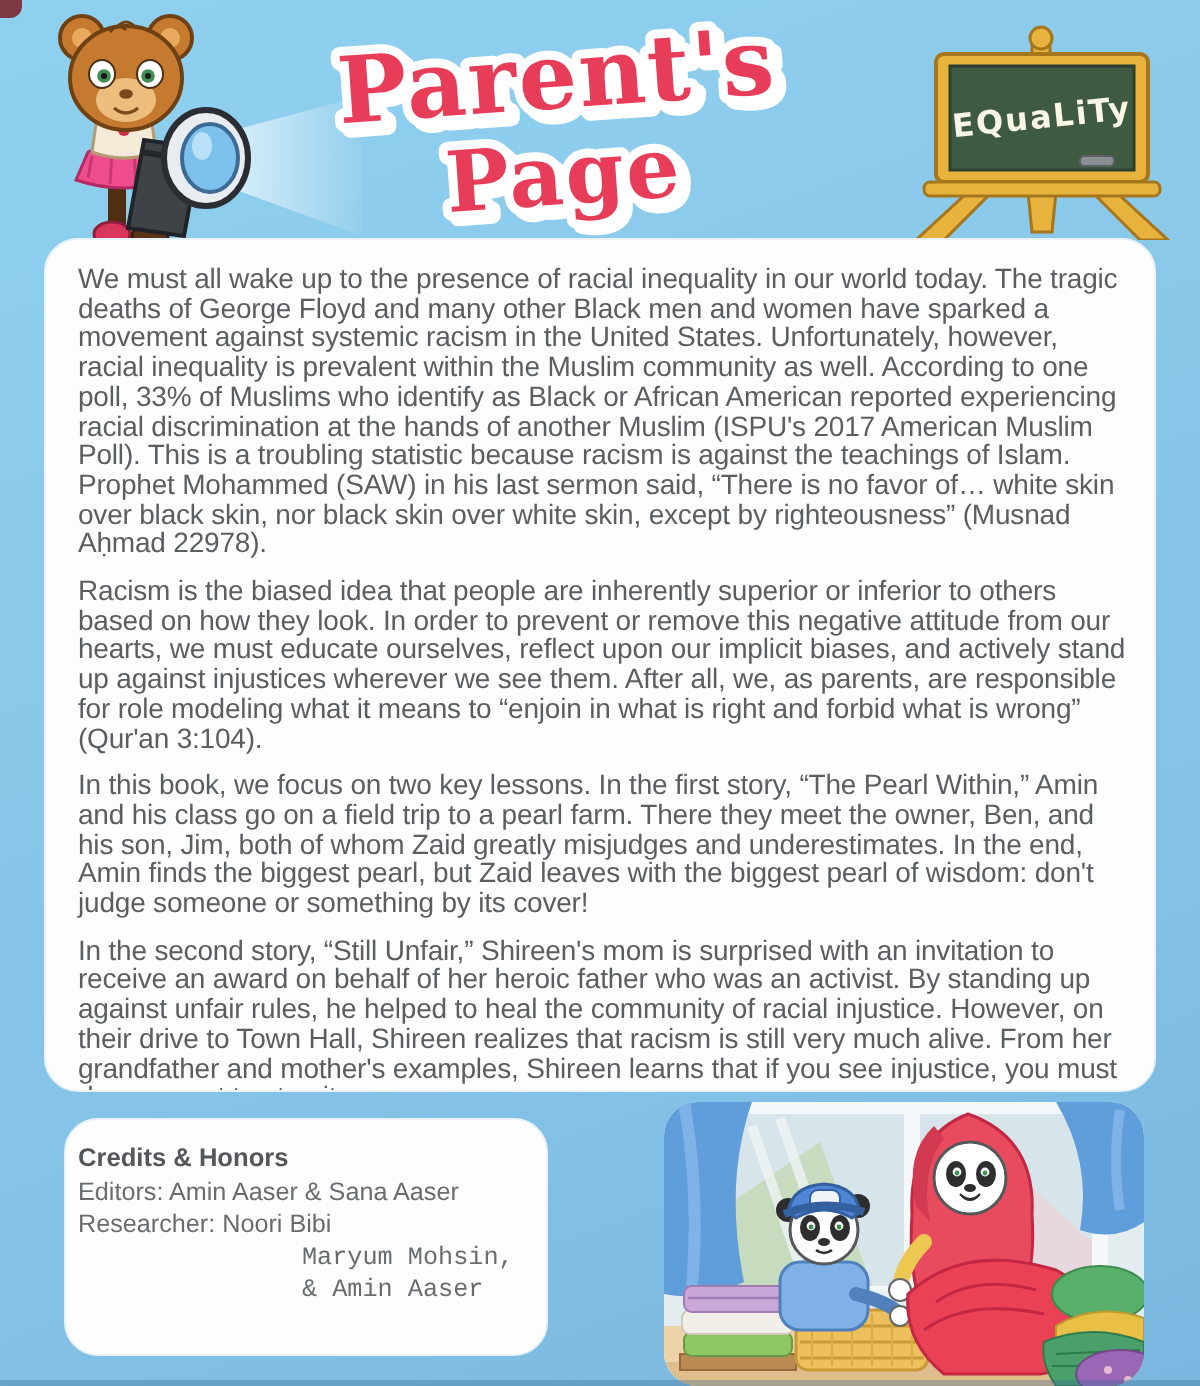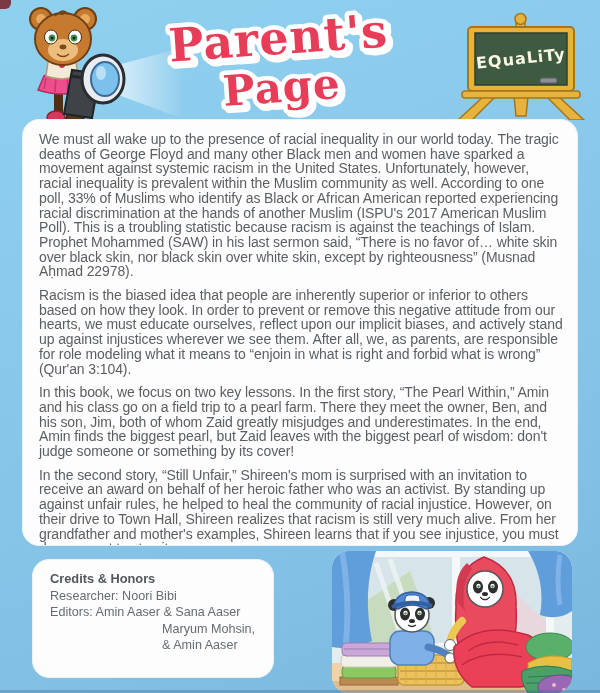--- a/index.html
+++ b/index.html
@@ -46,26 +46,26 @@
   .article-box p{
     margin:0 0 9px 0;
     font-size:14px;line-height:14.7px;letter-spacing:-0.1px;
     color:#5b5e61;
   }
 
   
   .credits-box{
     position:absolute;left:32px;top:559px;width:242px;height:119px;
     background:#fdfdfe;border-radius:17px;border:1px solid #e9f2f8;
-    box-sizing:border-box;padding:11px 10px 8px 17px;
+    box-sizing:border-box;padding:11px 10px 8px 6px;
     color:#686c6f;font-size:12.6px;line-height:16.2px;
   }
   .credits-box .credits-heading{font-weight:bold;color:#54575a;margin:0 0 1px 0;font-size:12.8px;}
   .credits-box div{white-space:nowrap;}
-  .credits-indent{margin-left:112px;}
+  .credits-indent{margin-left:112px;font-family:Liberation Mono, monospace;}
 
   
   .illus-box{
     position:absolute;left:332px;top:551px;width:240px;height:142px;
     border-radius:17px;overflow:hidden;background:#e3ecef;
   }
   .illus-box svg{display:block;}
 </style>
 </head>
 <body>
@@ -153,22 +153,22 @@
 
   <div class="article-box">
     <p>We must all wake up to the presence of racial inequality in our world today. The tragic deaths of George Floyd and many other Black men and women have sparked a movement against systemic racism in the United States. Unfortunately, however, racial inequality is prevalent within the Muslim community as well. According to one poll, 33% of Muslims who identify as Black or African American reported experiencing racial discrimination at the hands of another Muslim (ISPU's 2017 American Muslim Poll). This is a troubling statistic because racism is against the teachings of Islam. Prophet Mohammed (SAW) in his last sermon said, “There is no favor of… white skin over black skin, nor black skin over white skin, except by righteousness” (Musnad Aḥmad 22978).</p>
     <p>Racism is the biased idea that people are inherently superior or inferior to others based on how they look. In order to prevent or remove this negative attitude from our hearts, we must educate ourselves, reflect upon our implicit biases, and actively stand up against injustices wherever we see them. After all, we, as parents, are responsible for role modeling what it means to “enjoin in what is right and forbid what is wrong” (Qur'an 3:104).</p>
     <p>In this book, we focus on two key lessons. In the first story, “The Pearl Within,” Amin and his class go on a field trip to a pearl farm. There they meet the owner, Ben, and his son, Jim, both of whom Zaid greatly misjudges and underestimates. In the end, Amin finds the biggest pearl, but Zaid leaves with the biggest pearl of wisdom: don't judge someone or something by its cover!</p>
     <p>In the second story, “Still Unfair,” Shireen's mom is surprised with an invitation to receive an award on behalf of her heroic father who was an activist. By standing up against unfair rules, he helped to heal the community of racial injustice. However, on their drive to Town Hall, Shireen realizes that racism is still very much alive. From her grandfather and mother's examples, Shireen learns that if you see injustice, you must do your part to stop it.</p>
   </div>
 
   <div class="credits-box">
     <p class="credits-heading">Credits &amp; Honors</p>
+    <div>Editors: Amin Aaser &amp; Sana Aaser</div>
     <div>Researcher: Noori Bibi</div>
-    <div>Editors: Amin Aaser &amp; Sana Aaser</div>
     <div class="credits-indent">Maryum Mohsin,</div>
     <div class="credits-indent">&amp; Amin Aaser</div>
   </div>
 
   <div class="illus-box">
     <svg viewBox="0 0 240 142" width="240" height="142">
       <rect x="0" y="0" width="240" height="142" fill="#e3ecef"></rect>
 
       <g>
         <rect x="26" y="0" width="196" height="100" fill="#f4f8fa"></rect>

